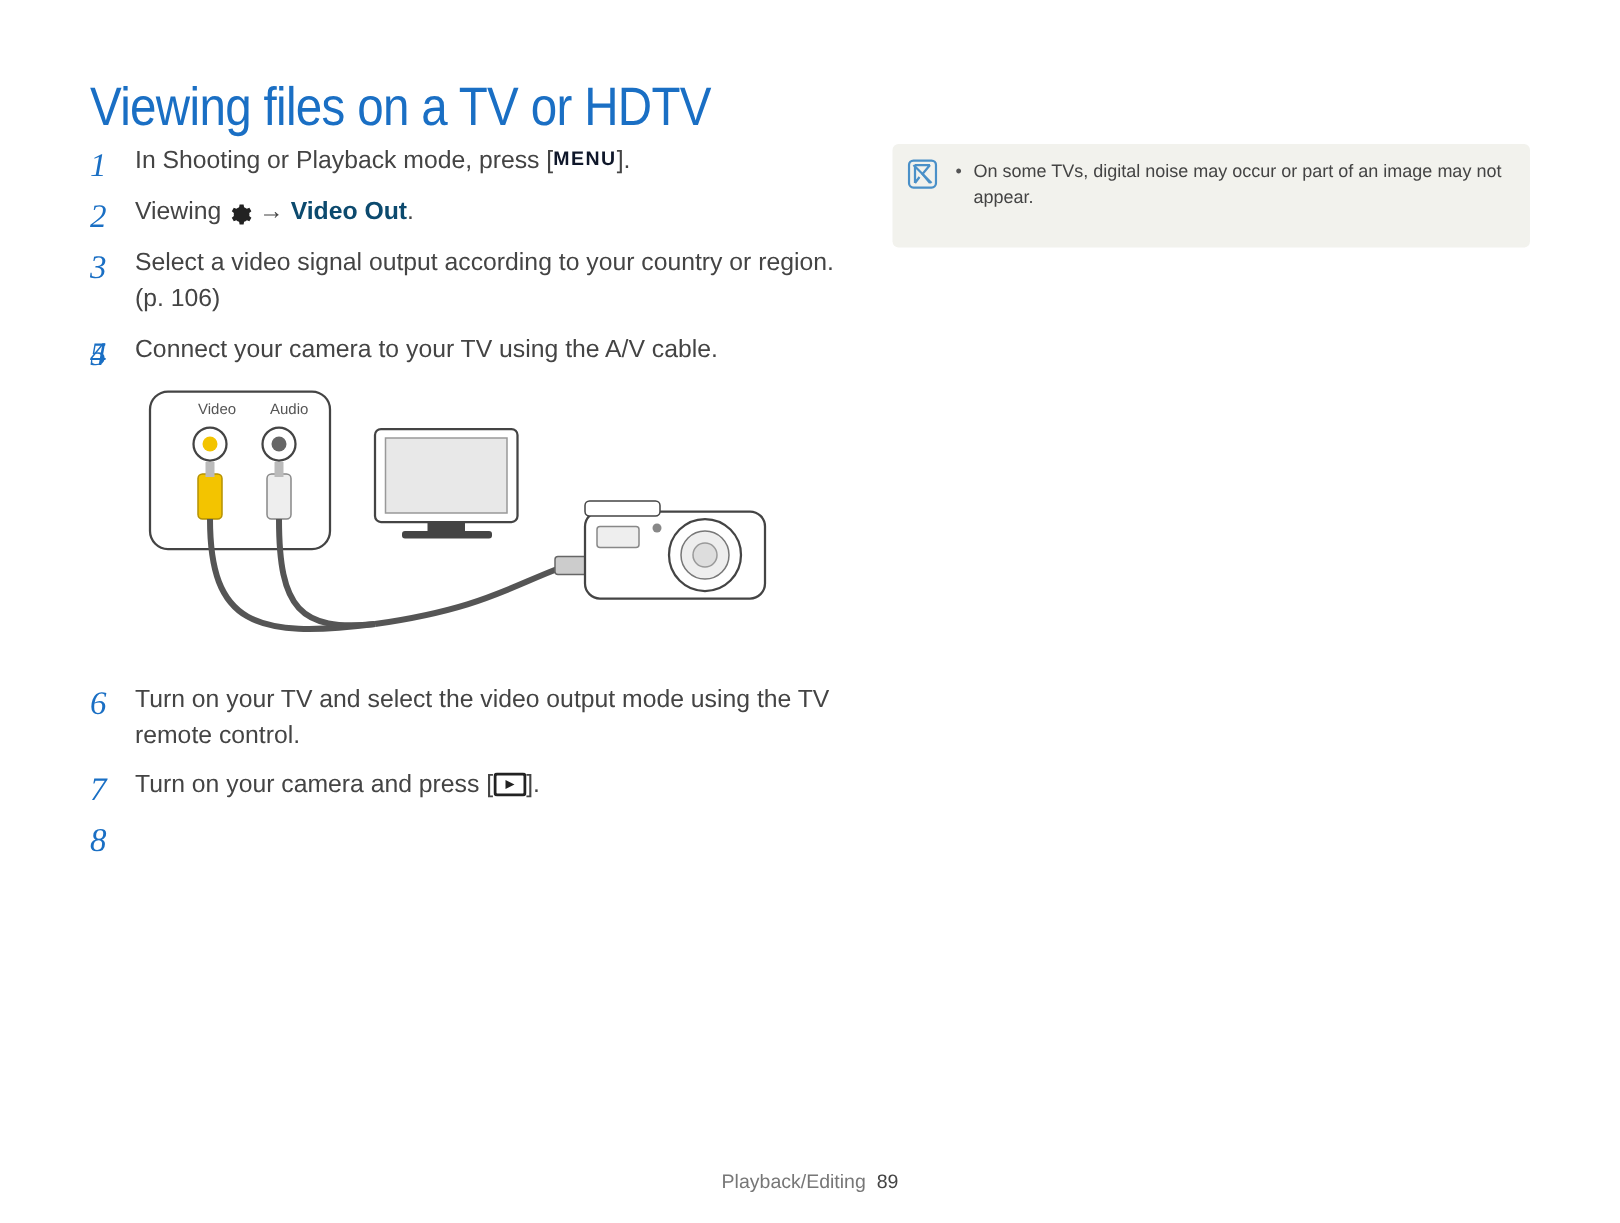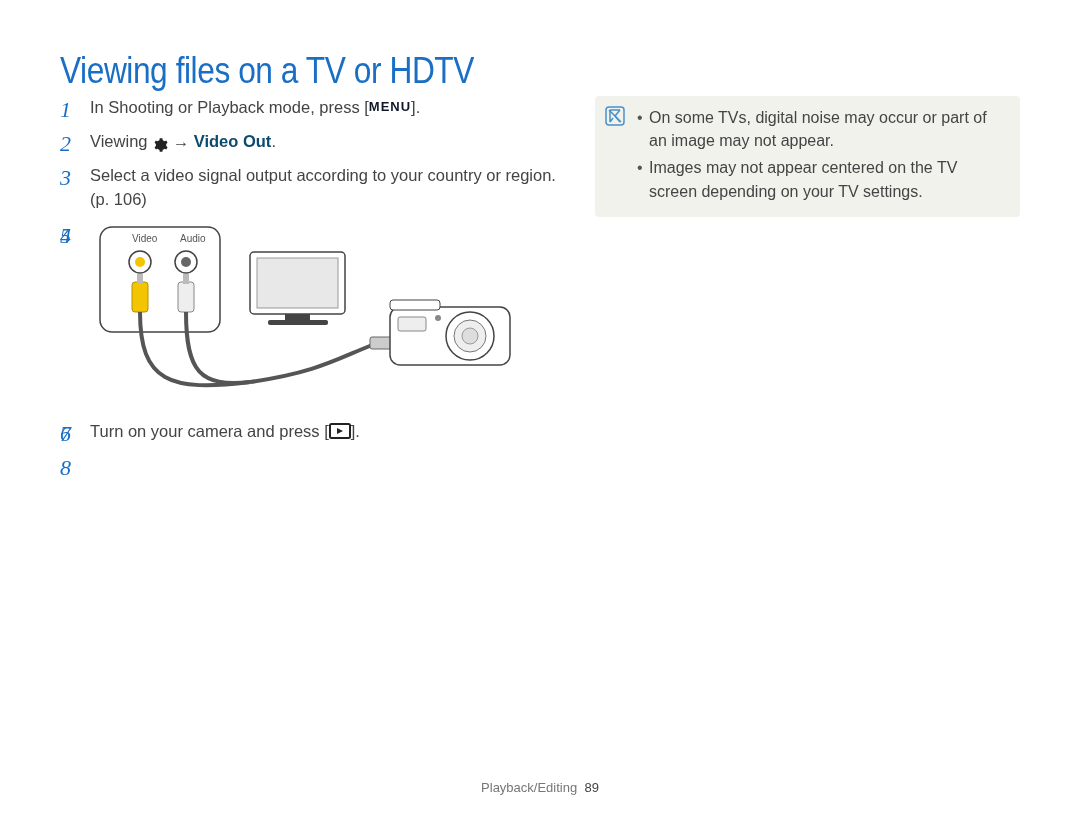--- a/index.html
+++ b/index.html
@@ -97,23 +97,23 @@
     position:relative;
     top:2px;
   }
   .bold { font-weight: bold; color:#0c4a6e;}
   .diagram {
     margin: 8px 0 14px 30px;
   }
   .note-box {
     background: var(--note-bg);
     border-radius: 4px;
-    padding: 10px 14px 10px 42px;
-    position: relative;
-    font-size: 16px;
+    padding: 10px 14px 20px 42px;
+    position: relative;
+    font-size: 12px;
     line-height: 1.45;
     color: #444;
   }
   .note-box .note-icon {
     position: absolute;
     left: 10px;
     top: 10px;
   }
   .note-box ul {
     list-style: none;
@@ -170,20 +170,21 @@
           <span class="num">3</span>
           <span>Select a video signal output according to your country or region. (p. 106)</span>
         </li>
 
         <li>
           <span class="num">4</span>
         </li>
 
         <li>
           <span class="num">5</span>
+          <span>Connect your camera to your TV using the A/V cable.</span>
         </li>
 
         <div class="diagram">
           <svg width="440" height="180" viewBox="0 0 440 180">
 
             <rect x="10" y="5" width="120" height="105" rx="12" fill="none" stroke="#444" stroke-width="1.5"></rect>
             <text x="42" y="20" font-size="10" fill="#555">Video</text>
             <text x="90" y="20" font-size="10" fill="#555">Audio</text>
 
             <circle cx="50" cy="40" r="11" fill="#fff" stroke="#444" stroke-width="1.5"></circle>
@@ -216,20 +217,21 @@
               <circle cx="380" cy="114" r="16" fill="#eee" stroke="#777"></circle>
               <circle cx="380" cy="114" r="8" fill="#ddd" stroke="#999"></circle>
               <rect x="308" y="95" width="28" height="14" rx="2" fill="#eee" stroke="#888"></rect>
               <circle cx="348" cy="96" r="3" fill="#888"></circle>
             </g>
           </svg>
         </div>
 
         <li>
           <span class="num">6</span>
+          <span>Turn on your TV and select the video output mode using the TV remote control.</span>
         </li>
 
         <li>
           <span class="num">7</span>
           <span>Turn on your camera and press [</span><span class="inline-icon">
               <svg width="22" height="16" viewBox="0 0 22 16">
                 <rect x="1" y="1" width="20" height="14" rx="1.5" fill="none" stroke="#222" stroke-width="2"></rect>
                 <polygon points="8,5 14,8 8,11" fill="#222"></polygon>
               </svg>
             </span><span>].</span>
@@ -246,21 +248,20 @@
       <div class="note-box">
         <span class="note-icon">
           <svg width="20" height="20" viewBox="0 0 20 20">
             <rect x="1" y="1" width="18" height="18" rx="3" fill="none" stroke="#4a90c8" stroke-width="1.5"></rect>
             <path d="M5 4 L15 4 M5 4 L5 16 M15 4 L10 10 L15 16 M5 16 L8 12" stroke="#4a90c8" stroke-width="1.5" fill="none"></path>
             <line x1="4" y1="4" x2="16" y2="16" stroke="#4a90c8" stroke-width="1.5"></line>
           </svg>
         </span>
         <ul>
           <li>On some TVs, digital noise may occur or part of an image may not appear.</li>
-          <li>Images may not appear centered on the TV screen depending on your TV settings.</li>
         </ul>
       </div>
     </div>
   </div>
 
   <div class="footer">
     <span>Playback/Editing</span>&nbsp;&nbsp;<span class="pagenum">89</span>
   </div>
 
 </div>

